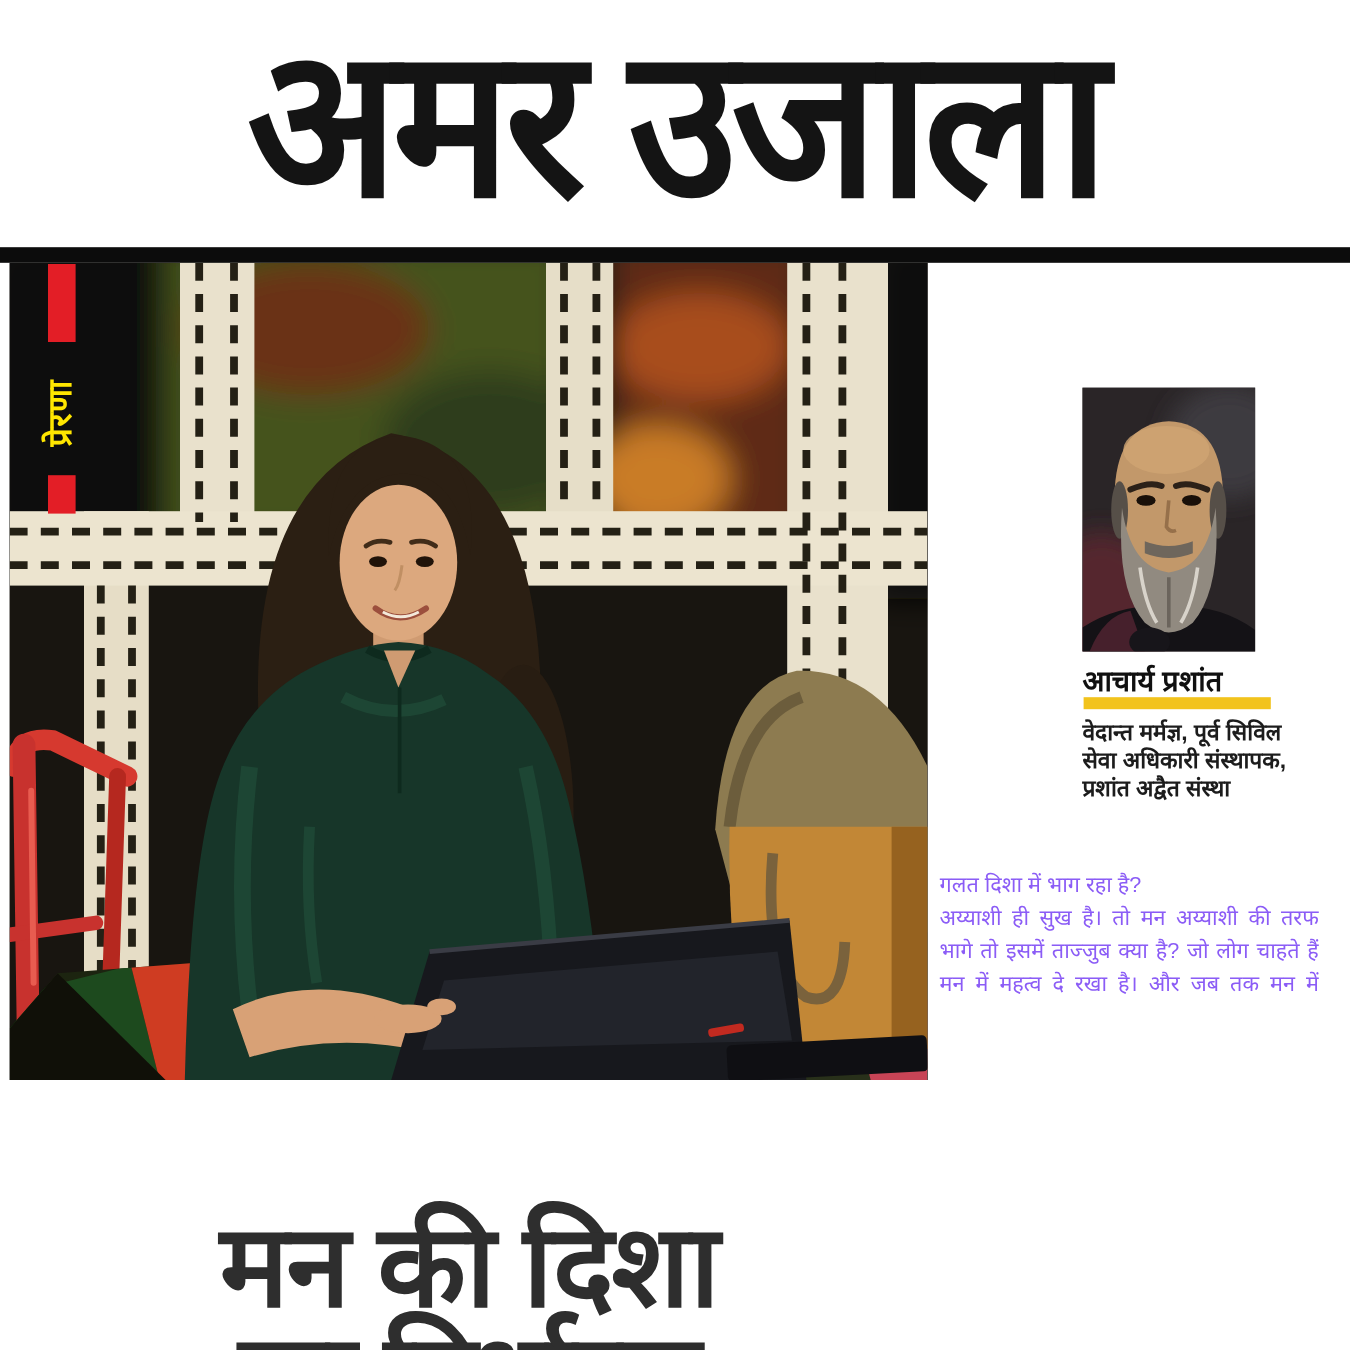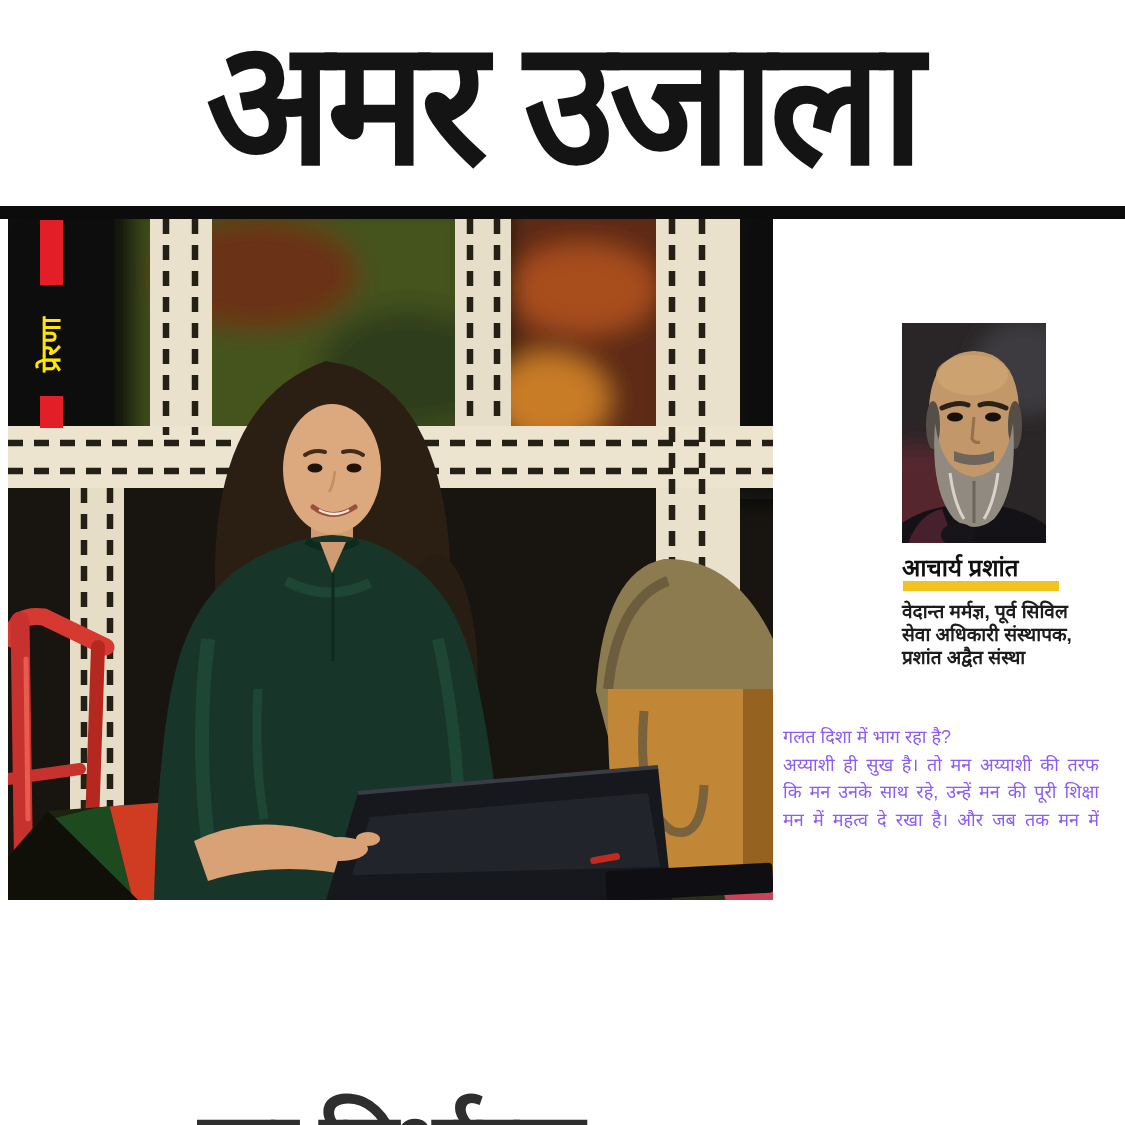--- a/index.html
+++ b/index.html
@@ -163,21 +163,21 @@
         </g>
       <rect x="582" y="636" width="30" height="7" rx="3" fill="#c22a20" transform="rotate(-10 597 639)"></rect>
     </svg>
     <div class="section-tag">
       <div class="rbar t"></div>
       <div class="vlabel">प्रेरणा</div>
       <div class="rbar b"></div>
     </div>
   </figure>
 
-  <h2 class="headline"><br><span>का निर्धारण</span></h2>
+  <h2 class="headline"><span>मन की दिशा</span><br><span>का निर्धारण</span></h2>
 
   <figure class="author-photo">
     <svg viewBox="0 0 144 220" preserveAspectRatio="none">
       <defs>
           <filter id="pb" x="-50%" y="-50%" width="200%" height="200%">
             <feGaussianBlur stdDeviation="10"></feGaussianBlur>
           </filter>
         </defs>
       <rect width="144" height="220" fill="#2a2527"></rect>
       <ellipse cx="122" cy="45" rx="52" ry="48" fill="#3c3a41" filter="url(#pb)"></ellipse>
@@ -211,17 +211,17 @@
   <div class="author-underline"></div>
   <div class="author-bio">
     <div>वेदान्त मर्मज्ञ, पूर्व सिविल</div>
     <div>सेवा अधिकारी संस्थापक,</div>
     <div>प्रशांत अद्वैत संस्था</div>
   </div>
 
   <div class="article-body">
       <div class="bline noj">गलत दिशा में भाग रहा है?</div>
       <div class="bline">अय्याशी ही सुख है। तो मन अय्याशी की तरफ</div>
-      <div class="bline">कि मन उनके साथ रहे, उन्हें मन की पूरी शिक्षा</div>
+      <div class="bline">भागे तो इसमें ताज्जुब क्या है? जो लोग चाहते हैं</div>
       <div class="bline">मन में महत्व दे रखा है। और जब तक मन में</div>
     </div>
 
 </div>
 
 </body></html>

